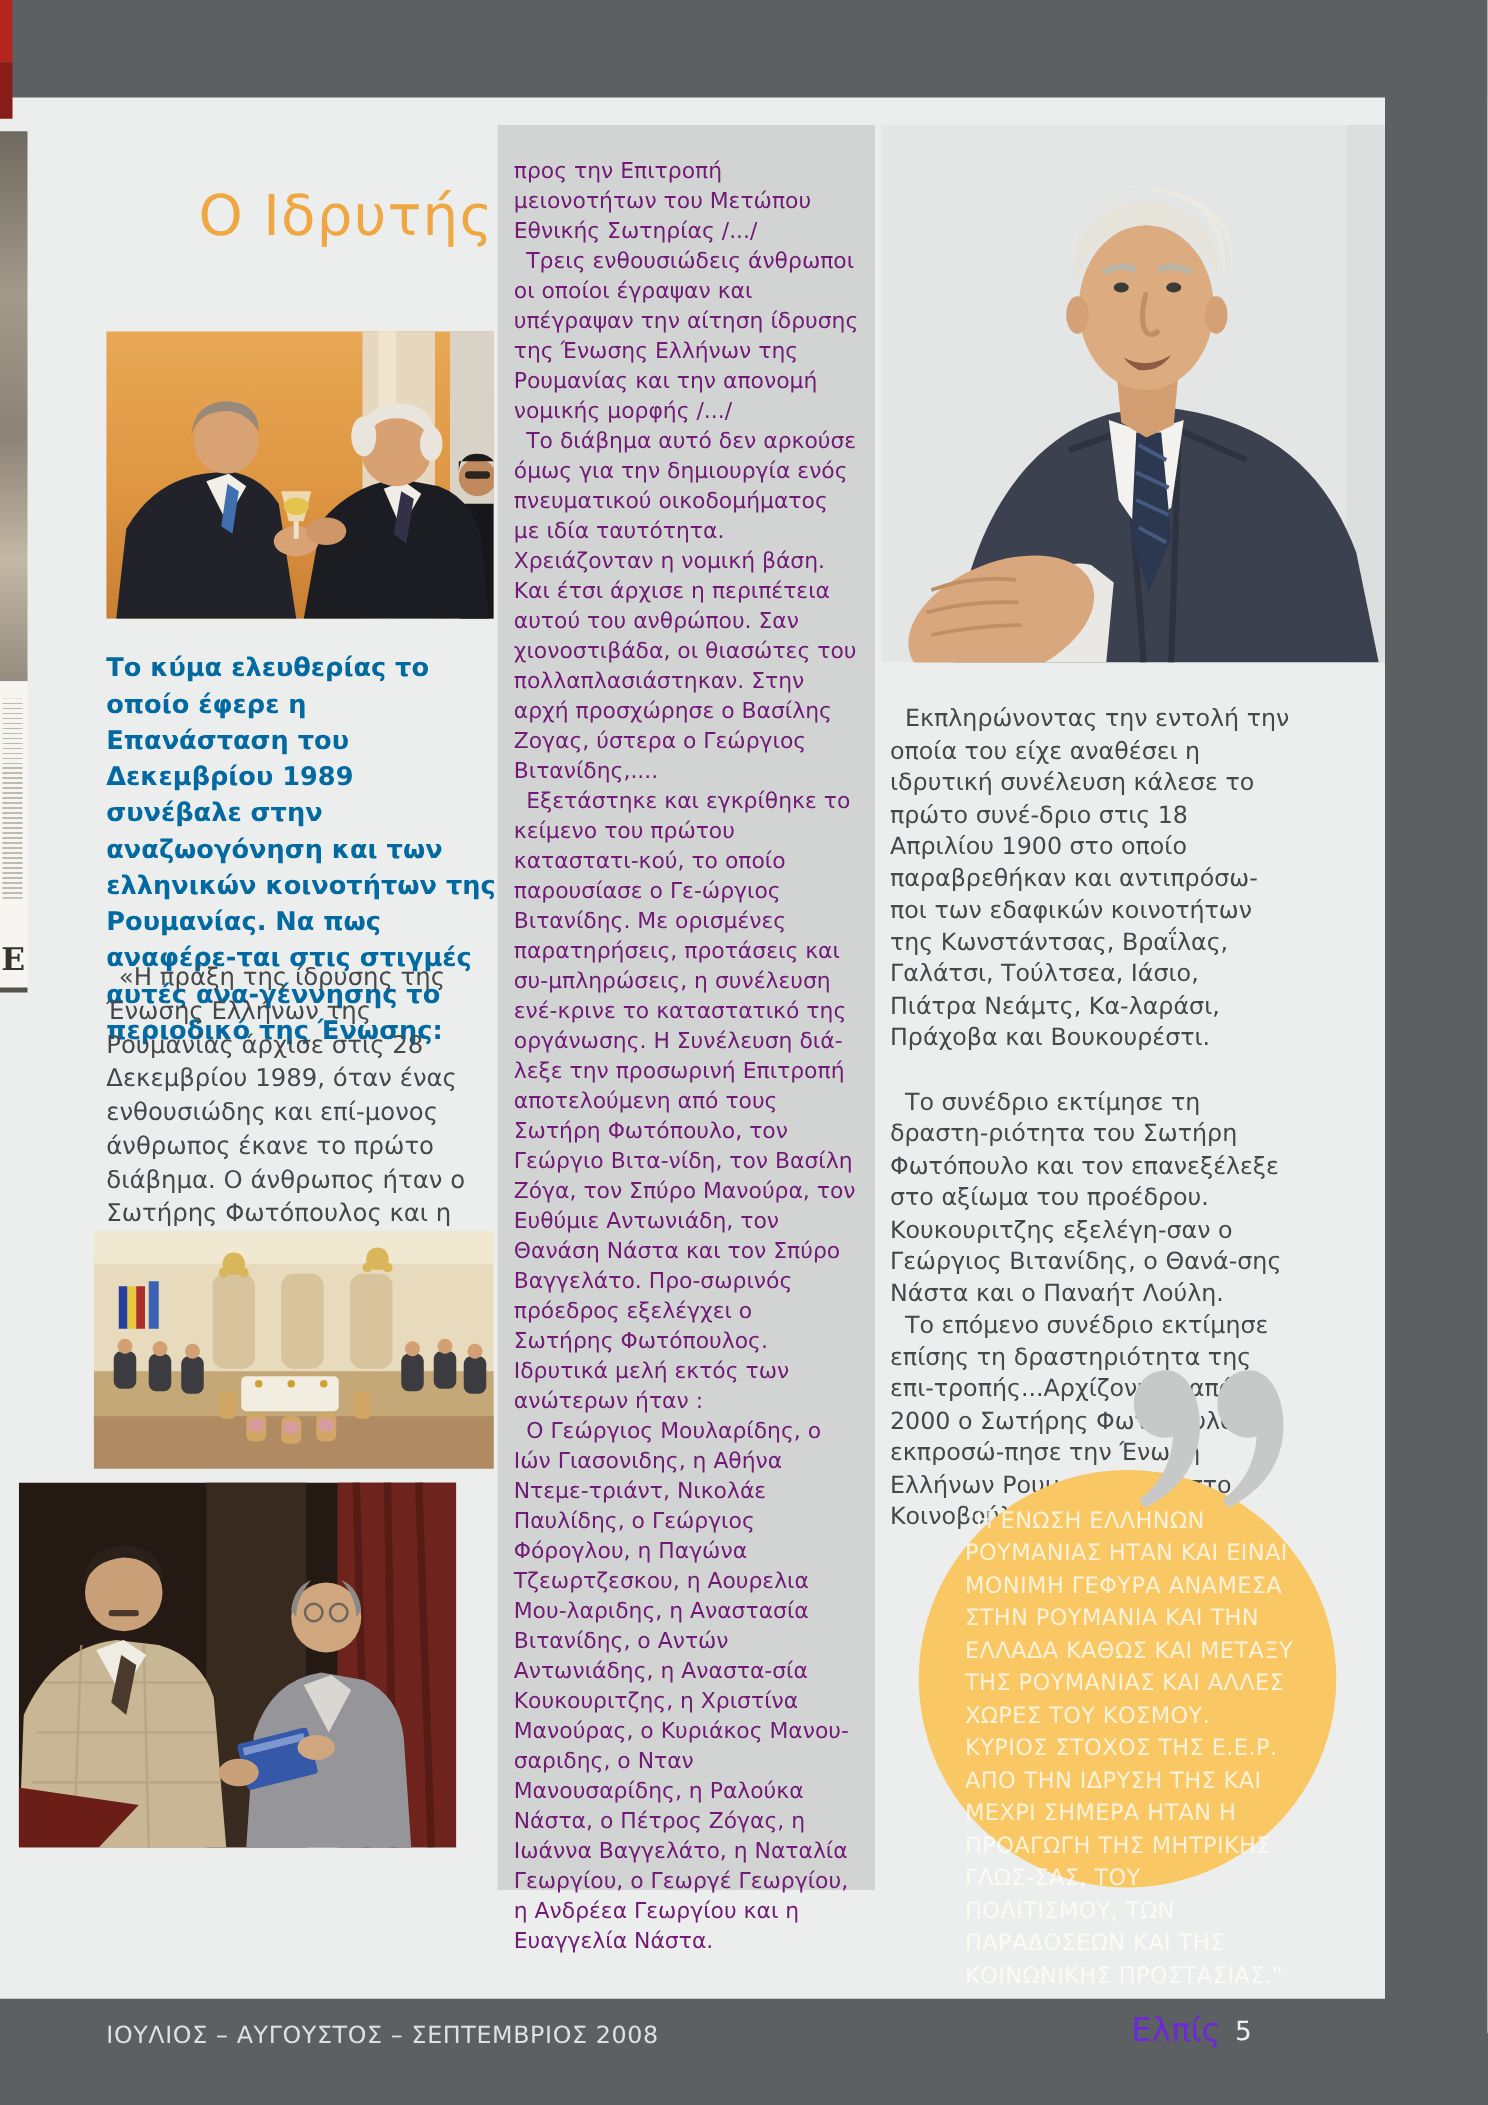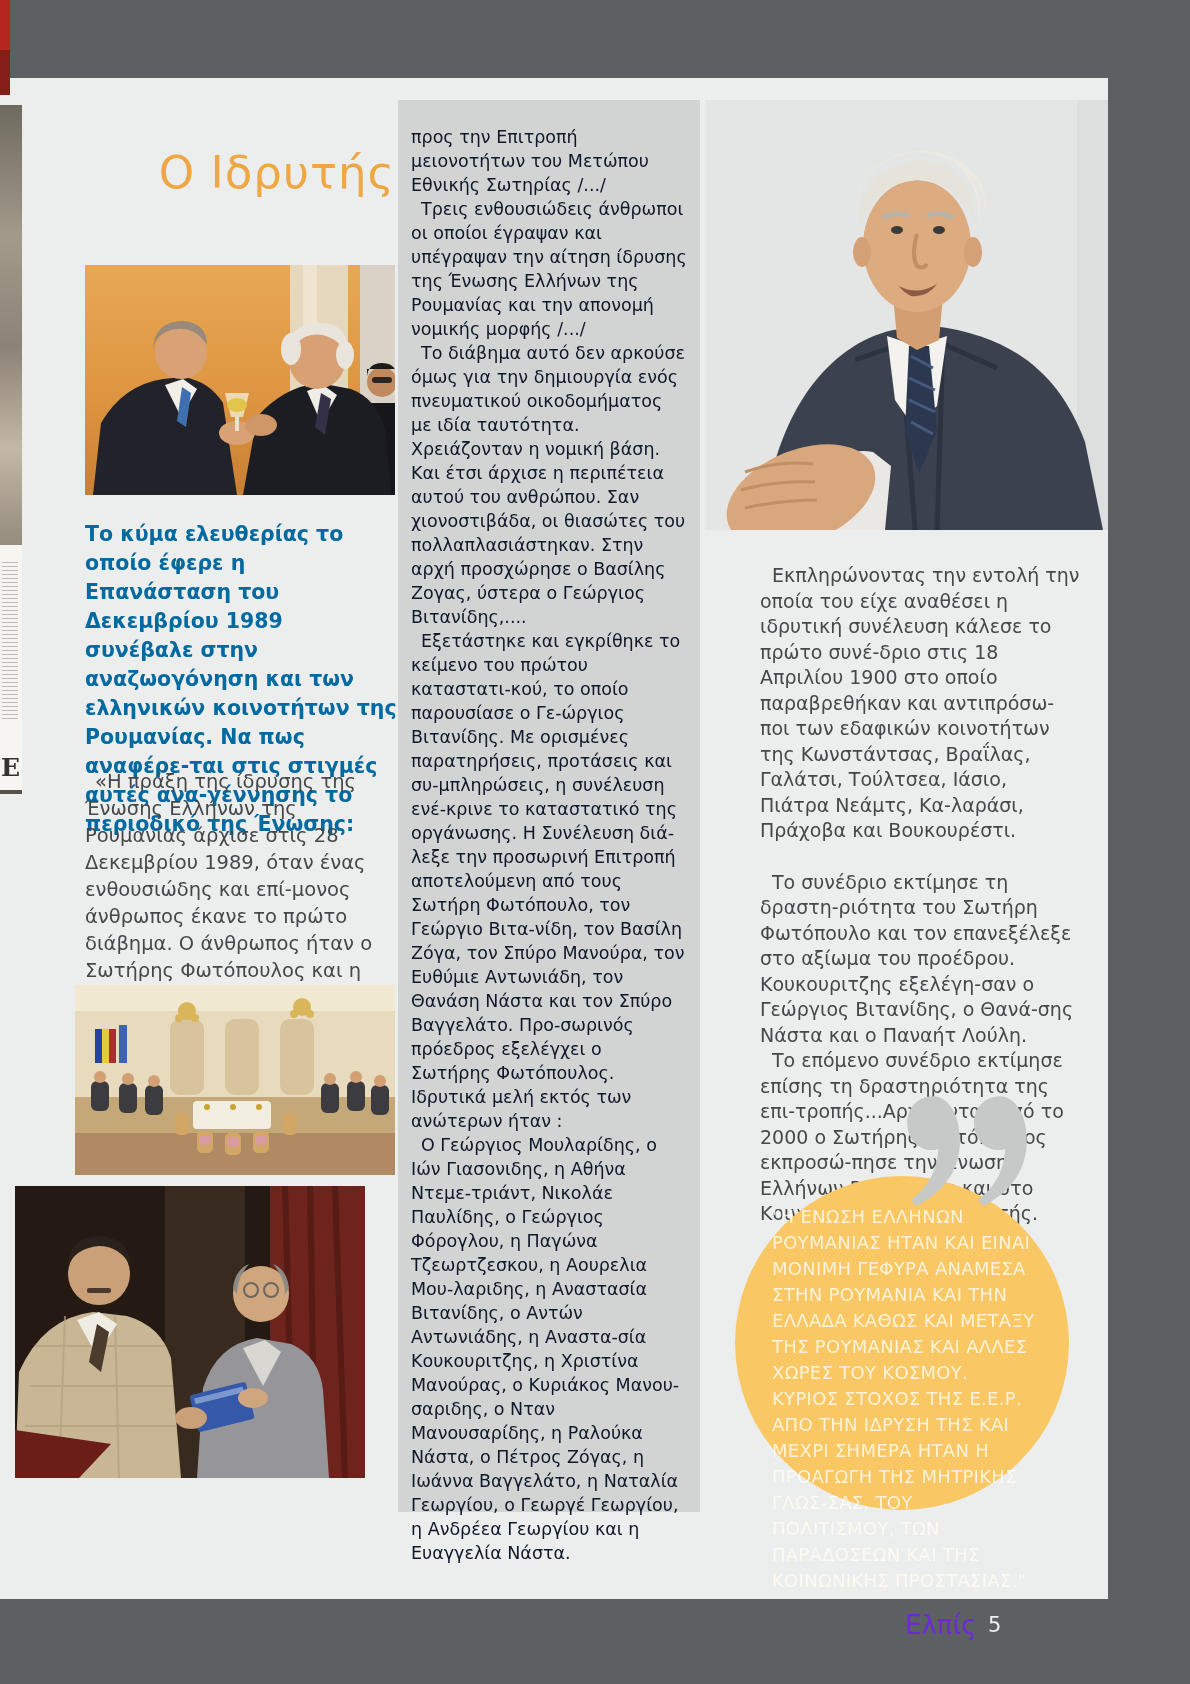--- a/index.html
+++ b/index.html
@@ -32,26 +32,26 @@
   .intro-bold{position:absolute;left:85px;top:520px;width:312px;margin:0;
     font-size:20.5px;line-height:29px;font-weight:bold;color:#0369a1;}
   .lead-par{position:absolute;left:85px;top:768px;width:314px;margin:0;
     font-size:19.5px;line-height:27px;color:#45484a;text-indent:10px;}
   .photo2{left:75px;top:985px;width:320px;height:190px;}
   .photo3{left:15px;top:1186px;width:350px;height:292px;}
 
   
   .mid-col{position:absolute;left:398px;top:100px;width:302px;height:1412px;background:#d2d4d3;
     box-sizing:border-box;padding:25px 13px 0 13px;}
-  .mid-col p{margin:0;font-size:17.5px;line-height:24px;color:#0f172a;text-indent:10px;}
+  .mid-col p{margin:0;font-size:17.5px;line-height:24px;color:#701a75;text-indent:10px;}
   .mid-col p.flush{text-indent:0;}
 
   
   .portrait{left:705px;top:100px;width:403px;height:430px;}
-  .right-col{position:absolute;left:760px;top:563px;width:320px;}
+  .right-col{position:absolute;left:712px;top:563px;width:320px;}
   .right-col p{margin:0;font-size:19px;line-height:25.5px;color:#45484a;text-indent:12px;}
   .right-col p.gap{margin-bottom:26px;}
 
   
   .quote-circle{position:absolute;left:735px;top:1176px;width:334px;height:334px;
     border-radius:50%;background:#f9c763;}
   .quote-text{position:absolute;left:37px;top:28px;width:266px;}
   .quote-text p{margin:0;font-size:18px;line-height:26px;color:rgba(255,252,244,0.82);
     letter-spacing:0.3px;}
   .quote-mark{position:absolute;left:905px;top:1093px;width:125px;height:125px;}
@@ -273,16 +273,17 @@
       <p>ΚΥΡΙΟΣ ΣΤΟΧΟΣ ΤΗΣ Ε.Ε.Ρ. ΑΠΟ ΤΗΝ ΙΔΡΥΣΗ ΤΗΣ ΚΑΙ ΜΕΧΡΙ ΣΗΜΕΡΑ ΗΤΑΝ Η ΠΡΟΑΓΩΓΗ ΤΗΣ ΜΗΤΡΙΚΗΣ ΓΛΩΣ-ΣΑΣ, ΤΟΥ ΠΟΛΙΤΙΣΜΟΥ, ΤΩΝ ΠΑΡΑΔΟΣΕΩΝ ΚΑΙ ΤΗΣ ΚΟΙΝΩΝΙΚΗΣ ΠΡΟΣΤΑΣΙΑΣ."</p>
     </div>
   </div>
   <svg class="quote-mark" viewBox="0 0 116 114">
     <g fill="#c6c9c8">
       <path d="M26,2 C12,2 2,13 2,27 C2,41 12,52 25,52 C27,52 29,52 31,51 C30,70 22,86 6,98 L10,104 C33,93 51,73 51,43 C51,19 40,2 26,2 Z"></path>
       <path d="M88,2 C74,2 64,13 64,27 C64,41 74,52 87,52 C89,52 91,52 93,51 C92,70 84,86 68,98 L72,104 C95,93 113,73 113,43 C113,19 102,2 88,2 Z"></path>
     </g>
   </svg>
 
+  <span class="footer-issue">ΙΟΥΛΙΟΣ – ΑΥΓΟΥΣΤΟΣ – ΣΕΠΤΕΜΒΡΙΟΣ  2008</span>
   <span class="footer-mag">Ελπίς</span>
   <span class="footer-num">5</span>
 
 </div>
 
 </body></html>

